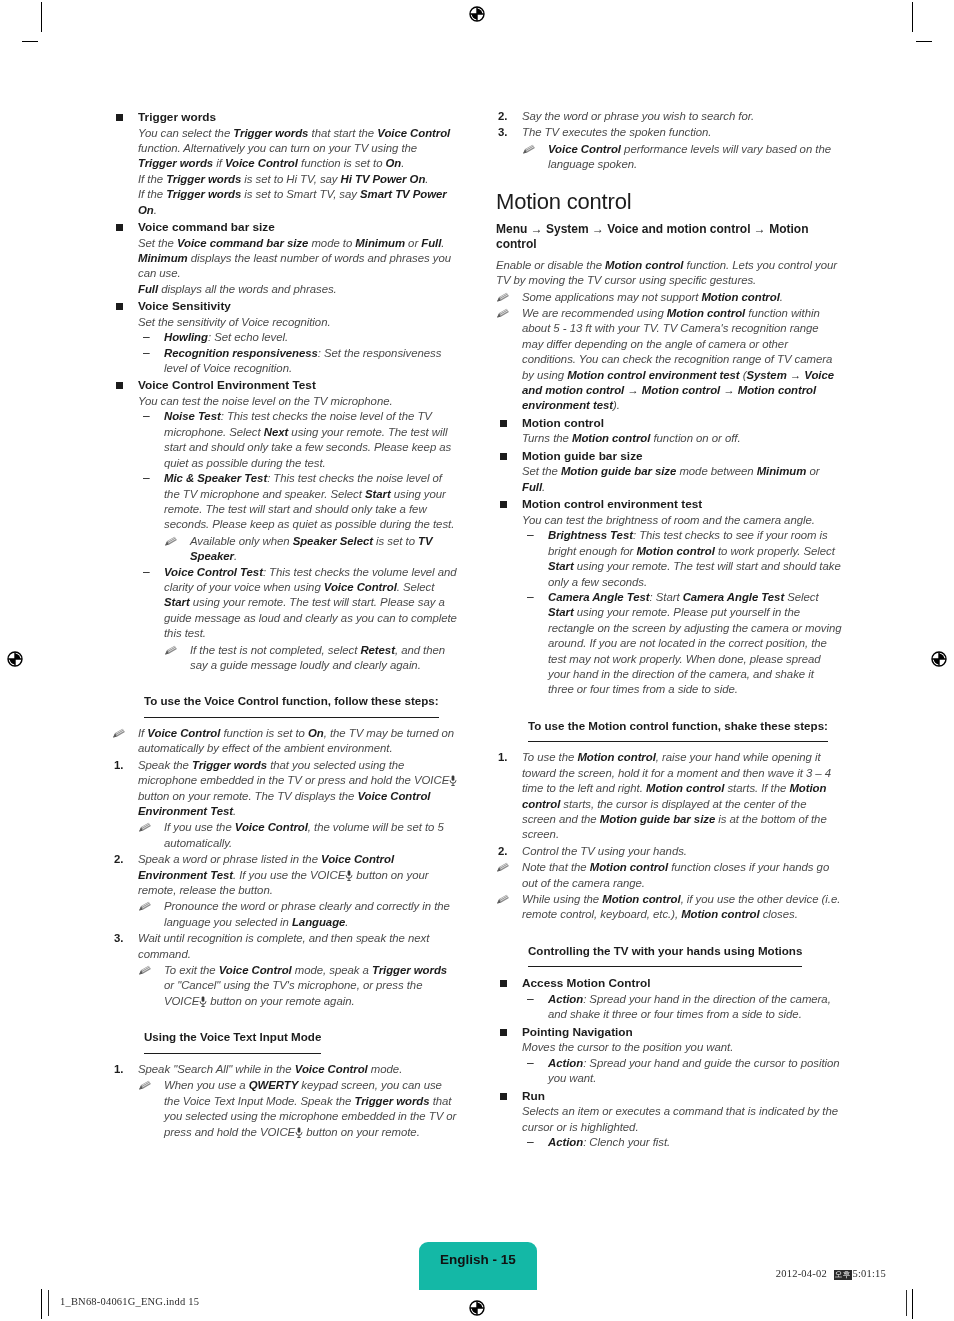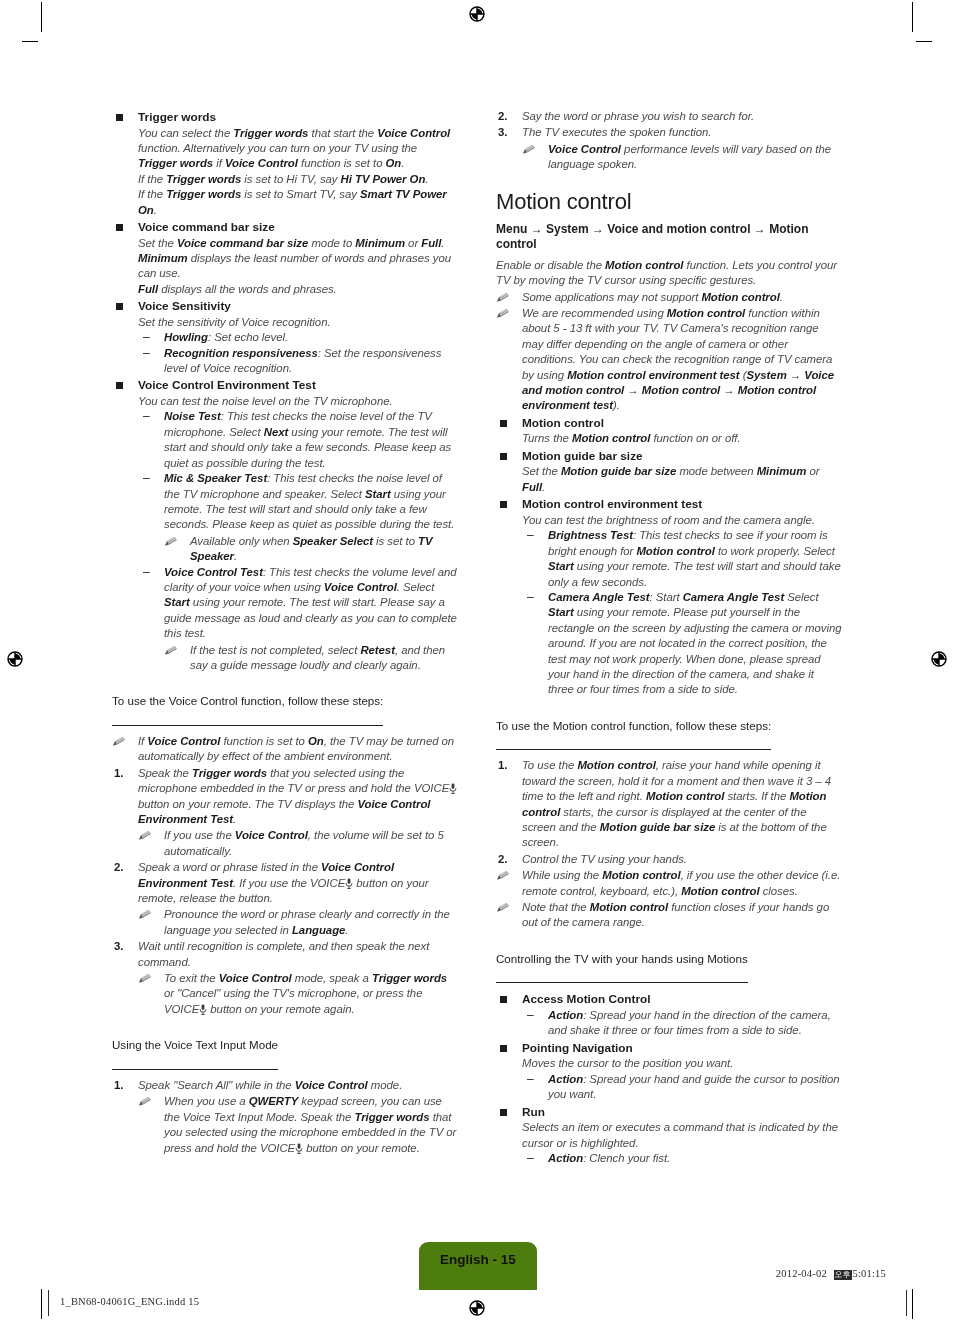--- a/index.html
+++ b/index.html
@@ -134,37 +134,38 @@
   .menu-path {
     font-size: 12px;
     line-height: 15.6px;
     font-weight: bold;
     color: #1c1c1c;
     margin-bottom: 5px;
   }
   .sub-head {
     font-size: 11.6px;
     line-height: 15.6px;
-    font-weight: normal;
+    font-weight: bold;
     color: #1c1c1c;
     border-bottom: 1.3px solid #1c1c1c;
     display: inline-block;
-    padding-bottom: 16px;
+    padding-bottom: 8px;
     margin-top: 20px;
     margin-bottom: 7px;
+    margin-left: 32px;
   }
 
   
   .page-badge {
     position: absolute;
     left: 419px;
     top: 1242px;
     width: 118px;
     height: 48px;
-    background: #4d7c0f;
+    background: #14b8a6;
     border-radius: 9px 9px 0 0;
     text-align: center;
     font-size: 13.5px;
     font-weight: bold;
     color: #111;
     line-height: 35px;
   }
   .footer-left {
     position: absolute;
     left: 60px;
@@ -533,52 +534,52 @@
     <div class="dash-row">
       <div class="dash-mark">–</div>
       <div class="dash-body blk"><b>Brightness Test</b><span>: This test checks to see if your room is bright enough for </span><b>Motion control</b><span> to work properly. Select </span><b>Start</b><span> using your remote. The test will start and should take only a few seconds.</span></div>
     </div>
     <div class="dash-row">
       <div class="dash-mark">–</div>
       <div class="dash-body blk"><b>Camera Angle Test</b><span>: Start </span><b>Camera Angle Test</b><span> Select </span><b>Start</b><span> using your remote. Please put yourself in the rectangle on the screen by adjusting the camera or moving around. If you are not located in the correct position, the test may not work properly. When done, please spread your hand in the direction of the camera, and shake it three or four times from a side to side.</span></div>
     </div>
 
     
-    <div class="sub-head">To use the Motion control function, follow these steps:</div>
+    <div class="sub-head">To use the Motion control function, shake these steps:</div>
 
     <div class="num-row">
       <div class="num-mark">1.</div>
       <div class="num-body blk"><span>To use the </span><b>Motion control</b><span>, raise your hand while opening it toward the screen, hold it for a moment and then wave it 3 – 4 time to the left and right. </span><b>Motion control</b><span> starts. If the </span><b>Motion control</b><span> starts, the cursor is displayed at the center of the screen and the </span><b>Motion guide bar size</b><span> is at the bottom of the screen.</span></div>
     </div>
 
     <div class="num-row">
       <div class="num-mark">2.</div>
       <div class="num-body blk">Control the TV using your hands.</div>
     </div>
 
     <div class="note-row">
       <div class="note-mark">
         <svg class="pencil" width="14" height="11" viewBox="0 0 14 11">
               <path d="M1 9.6 L3.2 5.1 L10.6 0.8 L12.9 4.0 L5.3 8.5 Z" fill="#8a8a8a"></path>
               <path d="M1 9.6 L4.6 8.8 L3.2 5.1 Z" fill="#5c5c5c"></path>
               <path d="M3.6 5.7 L11 1.5 M4.4 7.0 L11.8 2.8" stroke="#ffffff" stroke-width="0.7"></path>
             </svg>
       </div>
-      <div class="note-body blk"><span>While using the </span><b>Motion control</b><span>, if you use the other device (i.e. remote control, keyboard, etc.), </span><b>Motion control</b><span> closes.</span></div>
+      <div class="note-body blk"><span>Note that the </span><b>Motion control</b><span> function closes if your hands go out of the camera range.</span></div>
     </div>
 
     <div class="note-row">
       <div class="note-mark">
         <svg class="pencil" width="14" height="11" viewBox="0 0 14 11">
               <path d="M1 9.6 L3.2 5.1 L10.6 0.8 L12.9 4.0 L5.3 8.5 Z" fill="#8a8a8a"></path>
               <path d="M1 9.6 L4.6 8.8 L3.2 5.1 Z" fill="#5c5c5c"></path>
               <path d="M3.6 5.7 L11 1.5 M4.4 7.0 L11.8 2.8" stroke="#ffffff" stroke-width="0.7"></path>
             </svg>
       </div>
-      <div class="note-body blk"><span>Note that the </span><b>Motion control</b><span> function closes if your hands go out of the camera range.</span></div>
+      <div class="note-body blk"><span>While using the </span><b>Motion control</b><span>, if you use the other device (i.e. remote control, keyboard, etc.), </span><b>Motion control</b><span> closes.</span></div>
     </div>
 
     
     <div class="sub-head">Controlling the TV with your hands using Motions</div>
 
     <div class="sq-row">
       <div class="sq-mark">
             <i></i>
           </div>
       <div class="sq-body">

